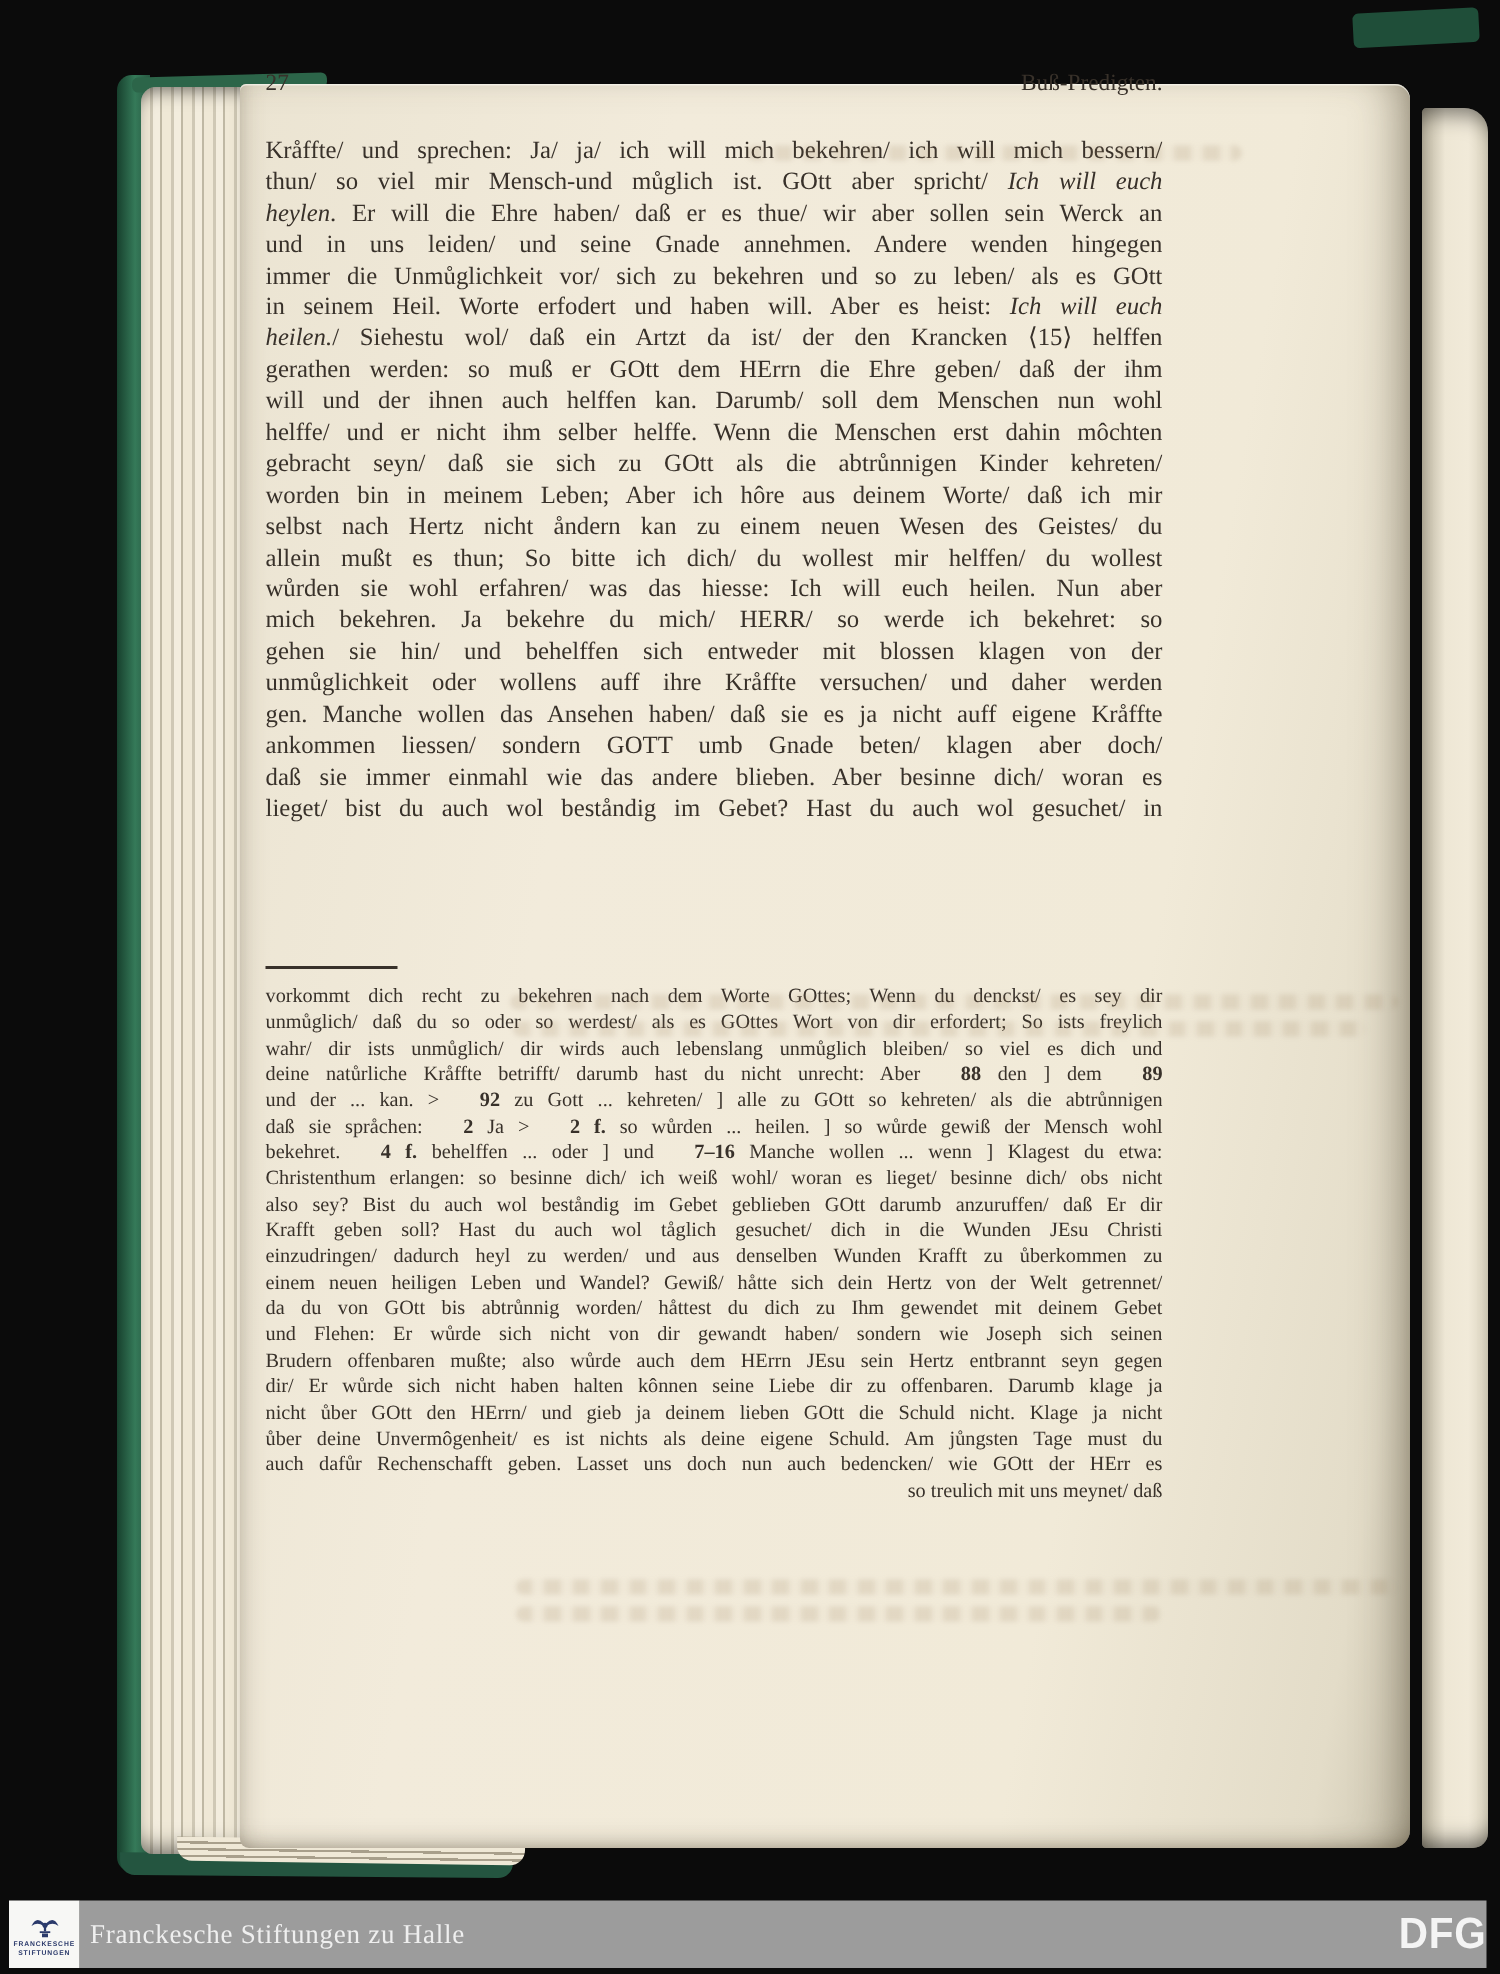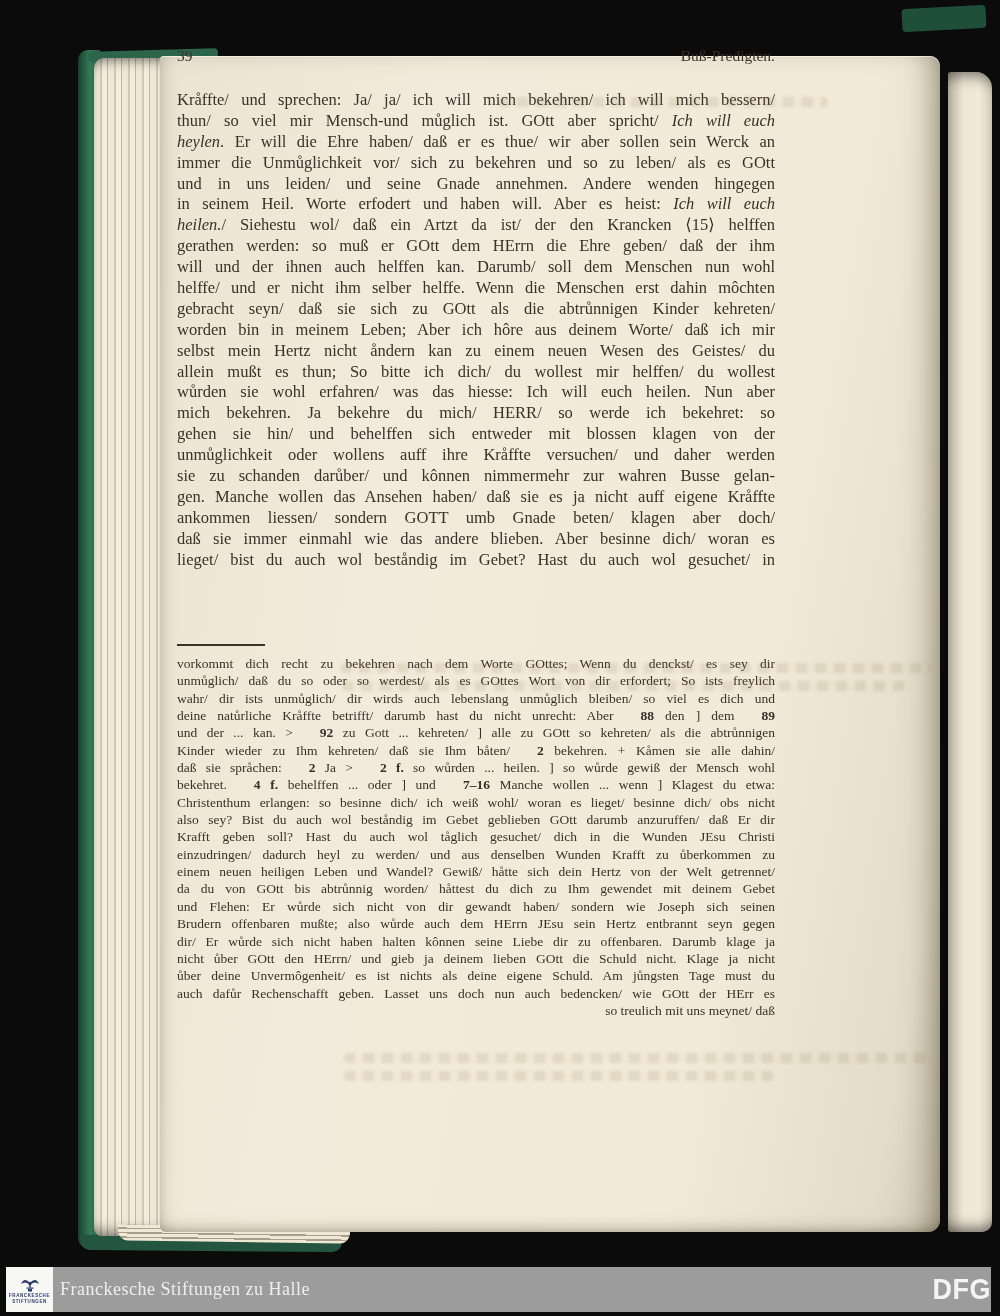--- a/index.html
+++ b/index.html
@@ -90,57 +90,55 @@
   <div class="cover-left"></div>
   <div class="cover-topsliver"></div>
   <div class="cover-bottom"></div>
   <div class="cover-topright"></div>
   <div class="stack-left"></div>
   <div class="stack-bottom"></div>
   <div class="page-right"></div>
 
   <div class="page"></div>
 
-  <div class="pagenum">39</div>
+  <div class="pagenum">27</div>
   <div class="runtitle">Buß-Predigten.</div>
 
   <div class="maintext" id="maintext">
       <div class="tline"><span>Kråffte/ und sprechen: Ja/ ja/ ich will mich bekehren/ ich will mich bessern/</span></div>
       <div class="tline"><span>thun/ so viel mir Mensch-und můglich ist. GOtt aber spricht/ </span><span class="it">Ich will euch</span></div>
       <div class="tline"><span class="it">heylen</span><span>. Er will die Ehre haben/ daß er es thue/ wir aber sollen sein Werck an</span></div>
+      <div class="tline"><span>und in uns leiden/ und seine Gnade annehmen. Andere wenden hingegen</span></div>
       <div class="tline"><span>immer die Unmůglichkeit vor/ sich zu bekehren und so zu leben/ als es GOtt</span></div>
-      <div class="tline"><span>und in uns leiden/ und seine Gnade annehmen. Andere wenden hingegen</span></div>
       <div class="tline"><span>in seinem Heil. Worte erfodert und haben will. Aber es heist: </span><span class="it">Ich will euch</span></div>
       <div class="tline"><span class="it">heilen.</span><span>/ Siehestu wol/ daß ein Artzt da ist/ der den Krancken ⟨15⟩ helffen</span></div>
       <div class="tline"><span>gerathen werden: so muß er GOtt dem HErrn die Ehre geben/ daß der ihm</span></div>
       <div class="tline"><span>will und der ihnen auch helffen kan. Darumb/ soll dem Menschen nun wohl</span></div>
       <div class="tline"><span>helffe/ und er nicht ihm selber helffe. Wenn die Menschen erst dahin môchten</span></div>
       <div class="tline"><span>gebracht seyn/ daß sie sich zu GOtt als die abtrůnnigen Kinder kehreten/</span></div>
       <div class="tline"><span>worden bin in meinem Leben; Aber ich hôre aus deinem Worte/ daß ich mir</span></div>
-      <div class="tline"><span>selbst mein Hertz nicht åndern kan zu einem neuen Wesen des Geistes/ du</span></div>
+      <div class="tline"><span>selbst nach Hertz nicht åndern kan zu einem neuen Wesen des Geistes/ du</span></div>
       <div class="tline"><span>allein mußt es thun; So bitte ich dich/ du wollest mir helffen/ du wollest</span></div>
       <div class="tline"><span>wůrden sie wohl erfahren/ was das hiesse: Ich will euch heilen. Nun aber</span></div>
       <div class="tline"><span>mich bekehren. Ja bekehre du mich/ HERR/ so werde ich bekehret: so</span></div>
       <div class="tline"><span>gehen sie hin/ und behelffen sich entweder mit blossen klagen von der</span></div>
       <div class="tline"><span>unmůglichkeit oder wollens auff ihre Kråffte versuchen/ und daher werden</span></div>
-      <div class="tline"><span>sie zu schanden darůber/ und kônnen nimmermehr zur wahren Busse gelan-</span></div>
       <div class="tline"><span>gen. Manche wollen das Ansehen haben/ daß sie es ja nicht auff eigene Kråffte</span></div>
       <div class="tline"><span>ankommen liessen/ sondern GOTT umb Gnade beten/ klagen aber doch/</span></div>
       <div class="tline"><span>daß sie immer einmahl wie das andere blieben. Aber besinne dich/ woran es</span></div>
       <div class="tline"><span>lieget/ bist du auch wol beståndig im Gebet? Hast du auch wol gesuchet/ in</span></div>
     </div>
 
   <div class="frule"></div>
   <div class="footnotes" id="footnotes">
       <div class="tline"><span>vorkommt dich recht zu bekehren nach dem Worte GOttes; Wenn du denckst/ es sey dir</span></div>
       <div class="tline"><span>unmůglich/ daß du so oder so werdest/ als es GOttes Wort von dir erfordert; So ists freylich</span></div>
       <div class="tline"><span>wahr/ dir ists unmůglich/ dir wirds auch lebenslang unmůglich bleiben/ so viel es dich und</span></div>
       <div class="tline"><span>deine natůrliche Kråffte betrifft/ darumb hast du nicht unrecht: Aber  </span><span class="bd">88</span><span> den ] dem  </span><span class="bd">89</span></div>
       <div class="tline"><span>und der ... kan. &gt;  </span><span class="bd">92</span><span> zu Gott ... kehreten/ ] alle zu GOtt so kehreten/ als die abtrůnnigen</span></div>
-      <div class="tline"><span>Kinder wieder zu Ihm kehreten/ daß sie Ihm båten/  </span><span class="bd">2</span><span> bekehren. + Kåmen sie alle dahin/</span></div>
       <div class="tline"><span>daß sie språchen:  </span><span class="bd">2</span><span> Ja &gt;  </span><span class="bd">2 f.</span><span> so wůrden ... heilen. ] so wůrde gewiß der Mensch wohl</span></div>
       <div class="tline"><span>bekehret.  </span><span class="bd">4 f.</span><span> behelffen ... oder ] und  </span><span class="bd">7–16</span><span> Manche wollen ... wenn ] Klagest du etwa:</span></div>
       <div class="tline"><span>Christenthum erlangen: so besinne dich/ ich weiß wohl/ woran es lieget/ besinne dich/ obs nicht</span></div>
       <div class="tline"><span>also sey? Bist du auch wol beståndig im Gebet geblieben GOtt darumb anzuruffen/ daß Er dir</span></div>
       <div class="tline"><span>Krafft geben soll? Hast du auch wol tåglich gesuchet/ dich in die Wunden JEsu Christi</span></div>
       <div class="tline"><span>einzudringen/ dadurch heyl zu werden/ und aus denselben Wunden Krafft zu ůberkommen zu</span></div>
       <div class="tline"><span>einem neuen heiligen Leben und Wandel? Gewiß/ håtte sich dein Hertz von der Welt getrennet/</span></div>
       <div class="tline"><span>da du von GOtt bis abtrůnnig worden/ håttest du dich zu Ihm gewendet mit deinem Gebet</span></div>
       <div class="tline"><span>und Flehen: Er wůrde sich nicht von dir gewandt haben/ sondern wie Joseph sich seinen</span></div>
       <div class="tline"><span>Brudern offenbaren mußte; also wůrde auch dem HErrn JEsu sein Hertz entbrannt seyn gegen</span></div>

